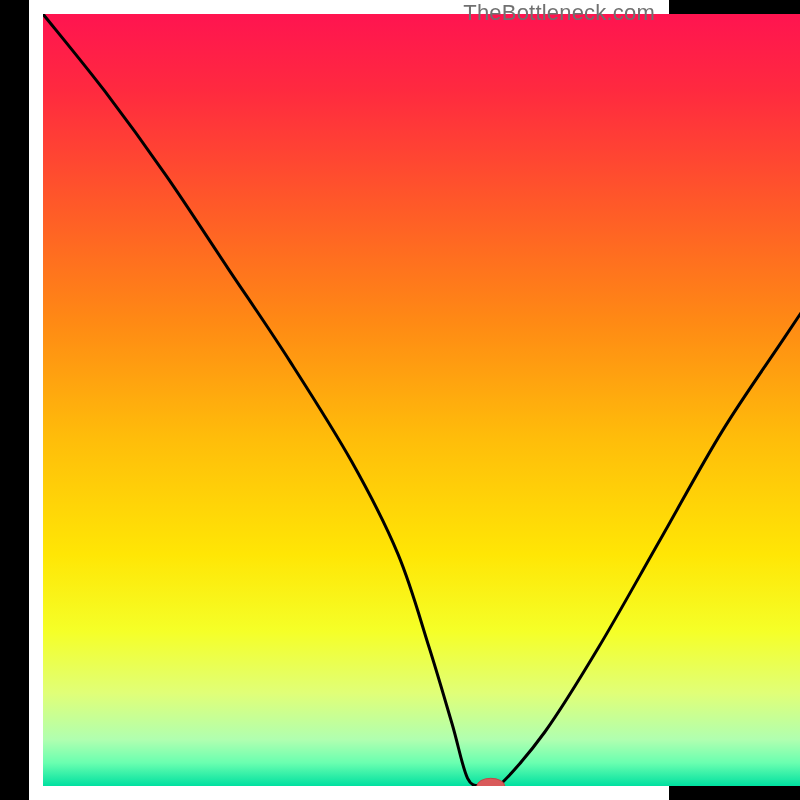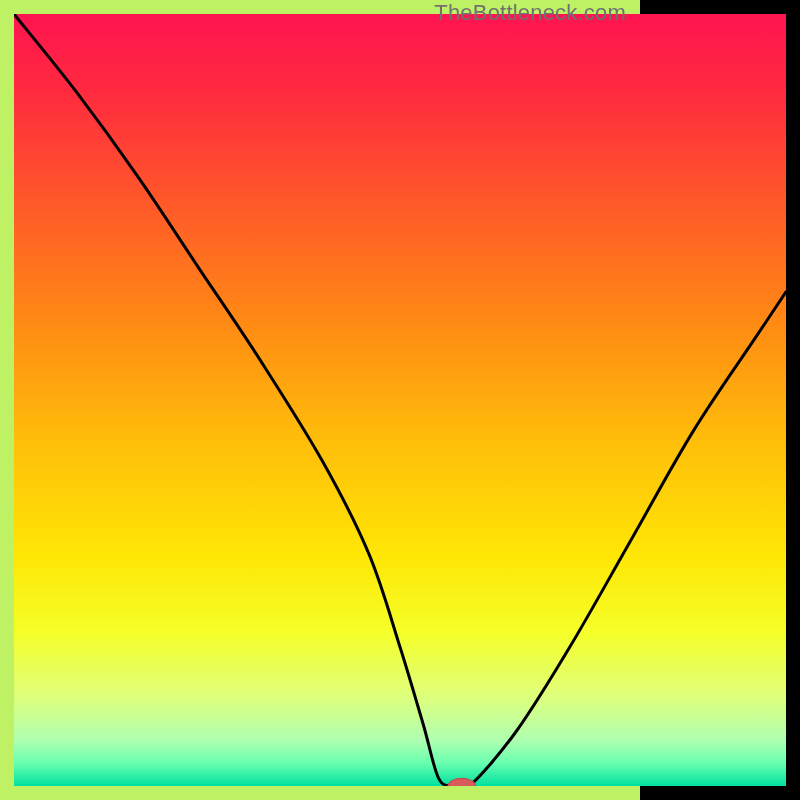--- a/index.html
+++ b/index.html
@@ -7,21 +7,22 @@
     padding: 0;
     width: 800px;
     height: 800px;
     background: #000;
     font-family: Arial, Helvetica, sans-serif;
   }
   .frame {
     position: relative;
     width: 640px;
     height: 800px;
-    background: #bef264;
+    background: #ffffff;
+    margin-left: 29px;
   }
   .plot {
     position: absolute;
     left: 14px;
     top: 14px;
     width: 772px;
     height: 772px;
     overflow: hidden;
   }
   .attribution {

